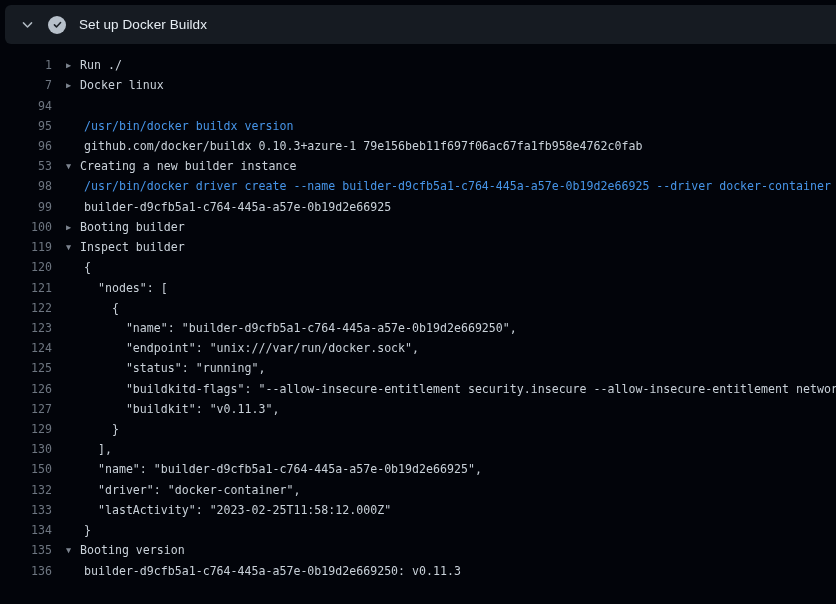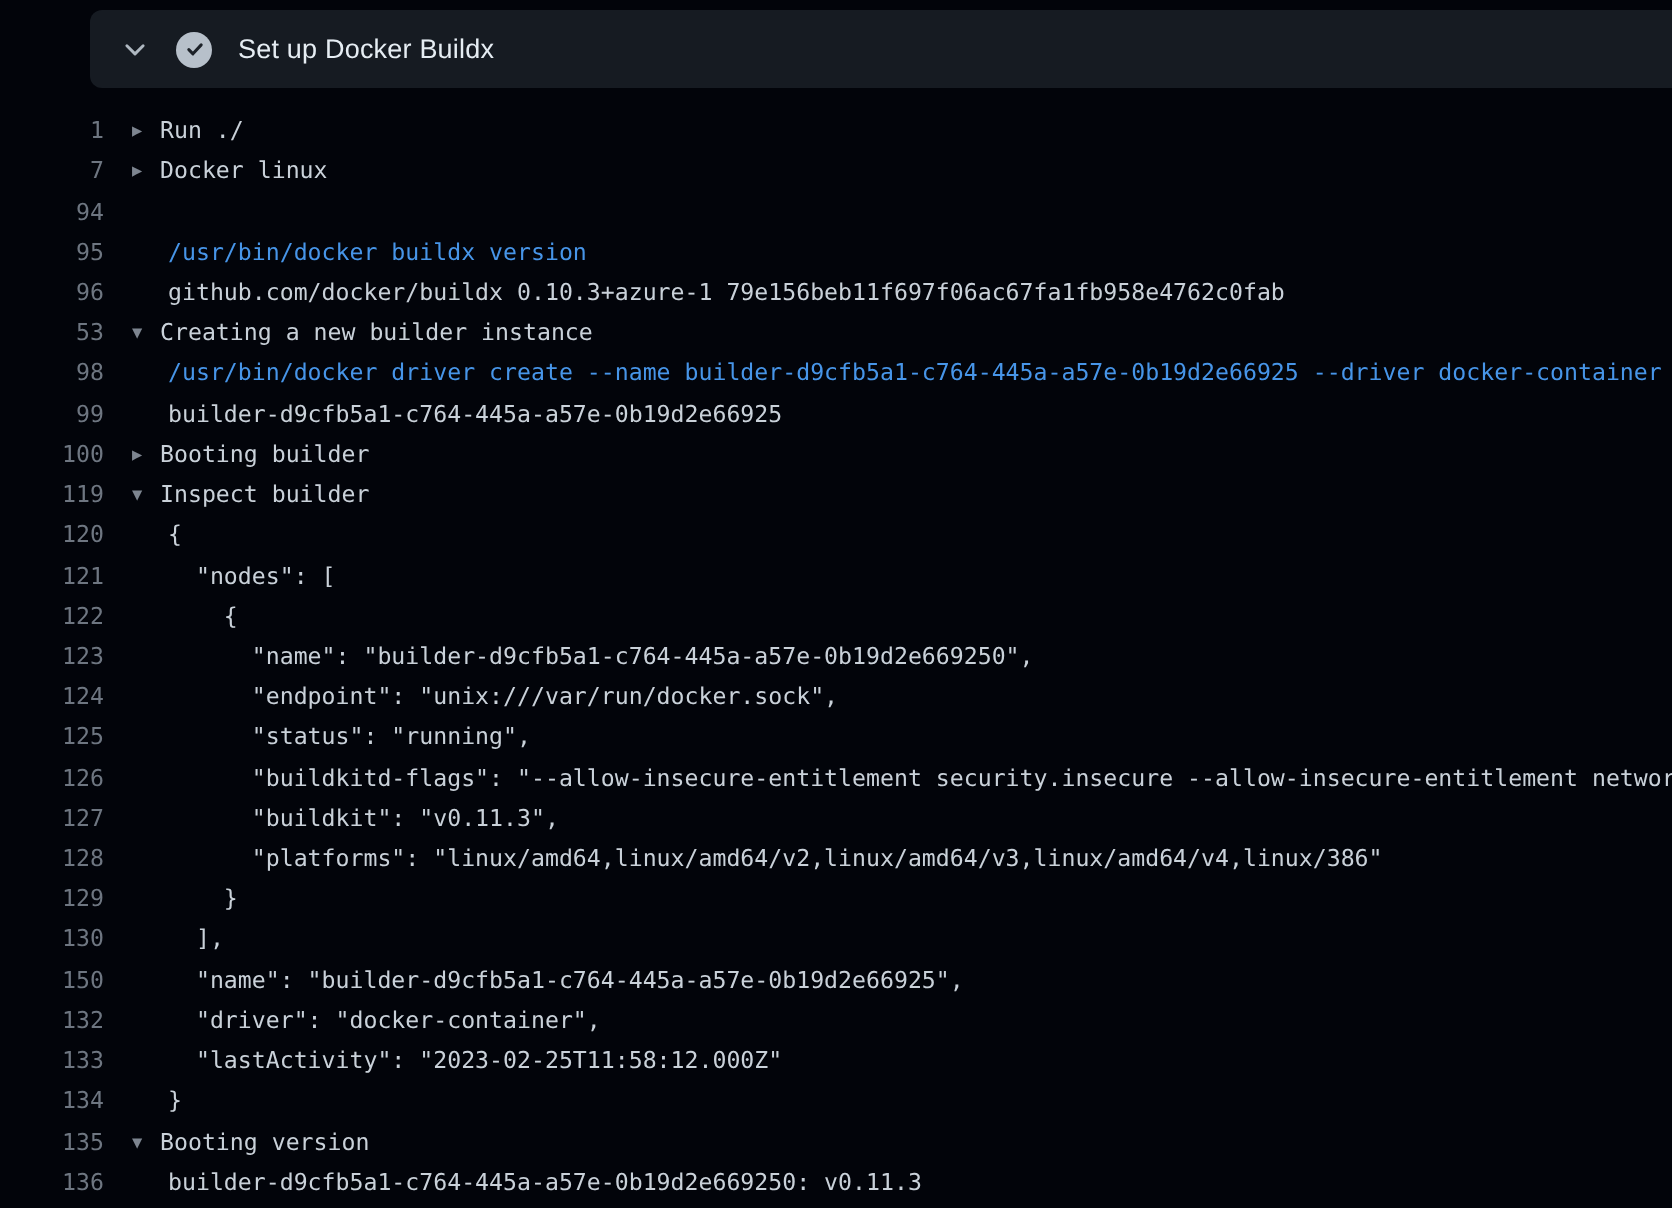--- a/index.html
+++ b/index.html
@@ -4,21 +4,21 @@
 <style>
   * { margin:0; padding:0; box-sizing:border-box; }
   html,body { width:836px; height:604px; overflow:hidden; }
   body { background:#02040a; font-family:"DejaVu Sans Mono","Liberation Mono",monospace; }
 
   
   .step-header {
     position:absolute; top:5px; left:5px; right:0; height:39px;
     background:#161b22; border-radius:6px 0 0 6px;
     display:flex; align-items:center; gap:13px; padding-left:14px;
-    font-family:"Liberation Sans",sans-serif; cursor:pointer;margin-left:40px;
+    font-family:"Liberation Sans",sans-serif; cursor:pointer;
   }
   .chev { width:16px; height:16px; display:flex; align-items:center; justify-content:center; }
   .check-badge {
     width:18px; height:18px; border-radius:50%; background:#b7c0ca;
     display:flex; align-items:center; justify-content:center; flex:none;
   }
   .step-title { color:#e6edf3; font-size:13.5px; font-weight:500; letter-spacing:.1px; }
 
   
   #log { position:absolute; top:55px; left:0; width:836px; }
@@ -137,24 +137,20 @@
   <div class="line out">
     <span class="num">126</span>
     <span class="content"><span class="text">      "buildkitd-flags": "--allow-insecure-entitlement security.insecure --allow-insecure-entitlement networ</span></span>
   </div>
 
   <div class="line out">
     <span class="num">127</span>
     <span class="content"><span class="text">      "buildkit": "v0.11.3",</span></span>
   </div>
 
-  <div class="line out">
-    <span class="num">128</span>
-    <span class="content"><span class="text">      "platforms": "linux/amd64,linux/amd64/v2,linux/amd64/v3,linux/amd64/v4,linux/386"</span></span>
-  </div>
 
   <div class="line out">
     <span class="num">129</span>
     <span class="content"><span class="text">    }</span></span>
   </div>
 
   <div class="line out">
     <span class="num">130</span>
     <span class="content"><span class="text">  ],</span></span>
   </div>

